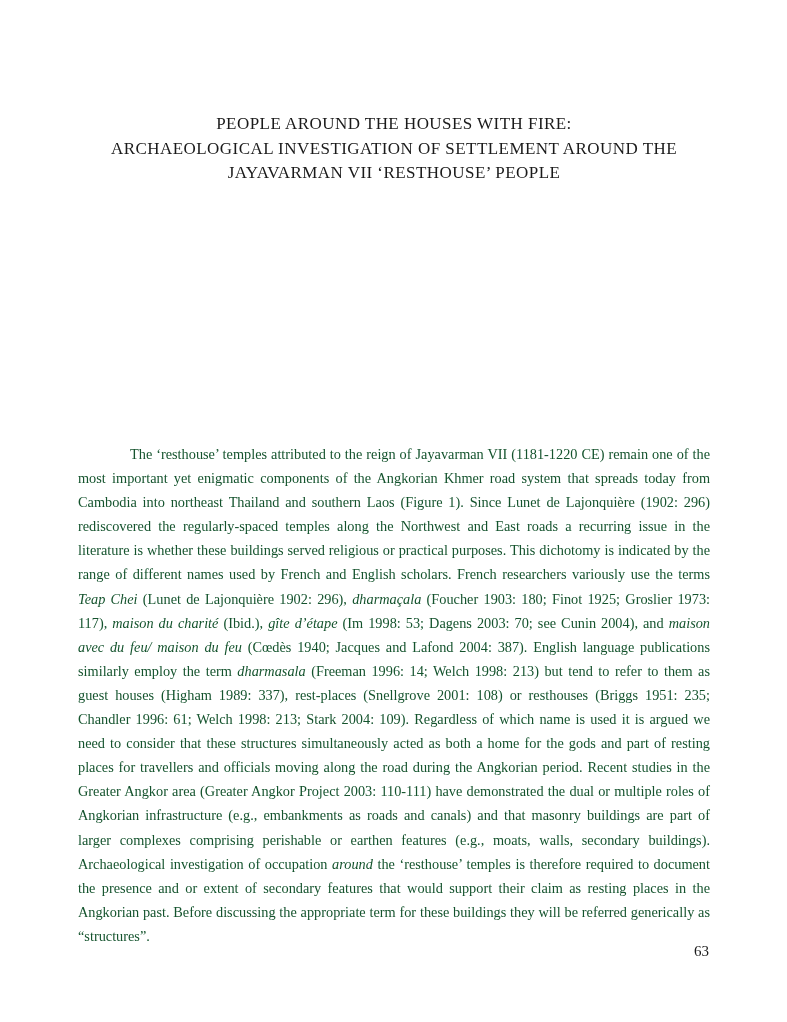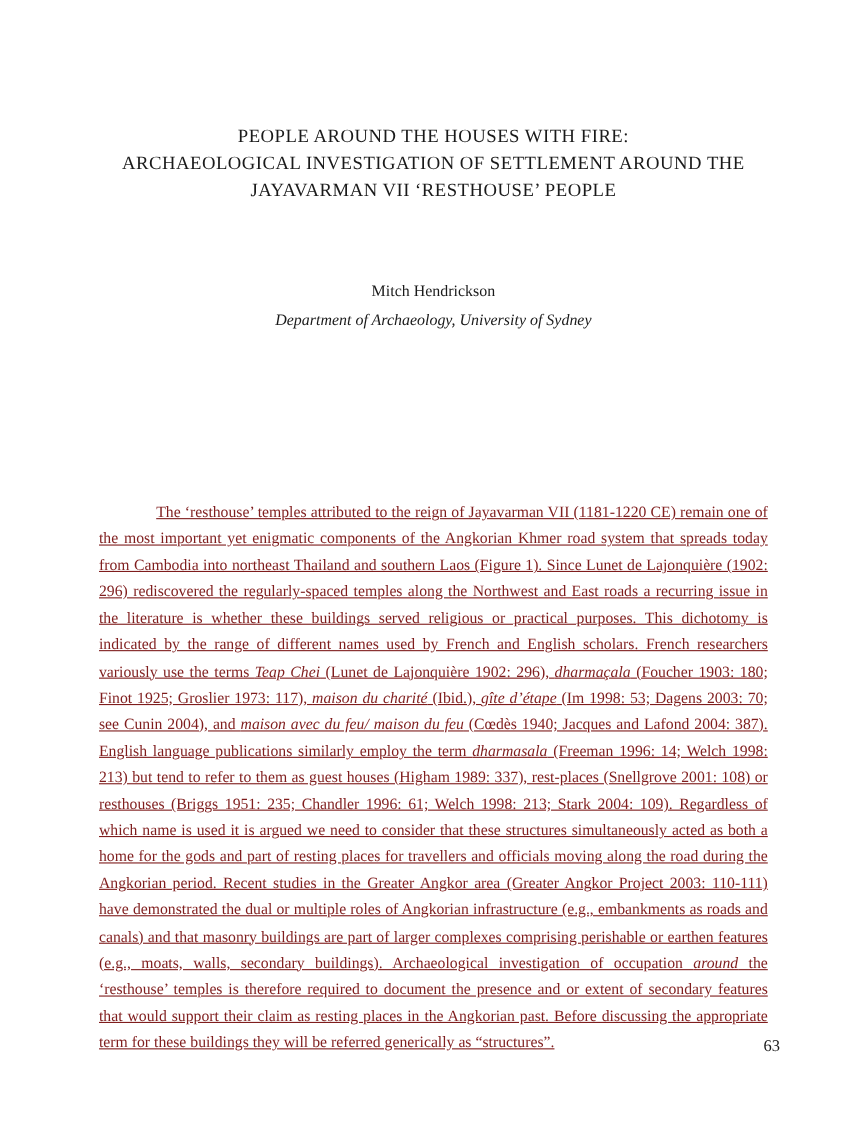--- a/index.html
+++ b/index.html
@@ -61,24 +61,23 @@
     left: 78px;
     top: 442px;
     width: 632px;
   }
   .para {
     text-align: justify;
     text-justify: inter-word;
     font-size: 14.3px;
     line-height: 24.1px;
     text-indent: 52px;
-    color: #7f1d1d;
-    margin: 12px;
+    color: #14532d;
+    margin: 0;
     hyphens: none;
-    text-decoration: underline;
   }
   .para i, .para em {
     font-style: italic;
   }
   .page-number {
     position: absolute;
     left: 0;
     top: 943px;
     width: 709px;
     text-align: right;
@@ -90,24 +89,20 @@
 <body>
 
 <div class="page">
 
   <div class="title-block">
     <div class="title-line">PEOPLE AROUND THE HOUSES WITH FIRE:</div>
     <div class="title-line">ARCHAEOLOGICAL INVESTIGATION OF SETTLEMENT AROUND THE</div>
     <div class="title-line">JAYAVARMAN VII ‘RESTHOUSE’ PEOPLE</div>
   </div>
 
-  <div class="author-block">
-    <div class="author-name">Mitch Hendrickson</div>
-    <div class="author-affiliation">Department of Archaeology, University of Sydney</div>
-  </div>
 
   <div class="body-block">
     <p class="para">The ‘resthouse’ temples attributed to the reign of Jayavarman VII (1181-1220 CE) remain one of the most important yet enigmatic components of the Angkorian Khmer road system that spreads today from Cambodia into northeast Thailand and southern Laos (Figure 1). Since Lunet de Lajonquière (1902: 296) rediscovered the regularly-spaced temples along the Northwest and East roads a recurring issue in the literature is whether these buildings served religious or practical purposes. This dichotomy is indicated by the range of different names used by French and English scholars. French researchers variously use the terms <i>Teap Chei</i> (Lunet de Lajonquière 1902: 296), <i>dharmaçala</i> (Foucher 1903: 180; Finot 1925; Groslier 1973: 117), <i>maison du charité</i> (Ibid.), <i>gîte d’étape</i> (Im 1998: 53; Dagens 2003: 70; see Cunin 2004), and <i>maison avec du feu/ maison du feu</i> (Cœdès 1940; Jacques and Lafond 2004: 387). English language publications similarly employ the term <i>dharmasala</i> (Freeman 1996: 14; Welch 1998: 213) but tend to refer to them as guest houses (Higham 1989: 337), rest-places (Snellgrove 2001: 108) or resthouses (Briggs 1951: 235; Chandler 1996: 61; Welch 1998: 213; Stark 2004: 109). Regardless of which name is used it is argued we need to consider that these structures simultaneously acted as both a home for the gods and part of resting places for travellers and officials moving along the road during the Angkorian period. Recent studies in the Greater Angkor area (Greater Angkor Project 2003: 110-111) have demonstrated the dual or multiple roles of Angkorian infrastructure (e.g., embankments as roads and canals) and that masonry buildings are part of larger complexes comprising perishable or earthen features (e.g., moats, walls, secondary buildings). Archaeological investigation of occupation <i>around</i> the ‘resthouse’ temples is therefore required to document the presence and or extent of secondary features that would support their claim as resting places in the Angkorian past. Before discussing the appropriate term for these buildings they will be referred generically as “structures”.</p>
   </div>
 
   <div class="page-number">63</div>
 
 </div>
 
 </body></html>

